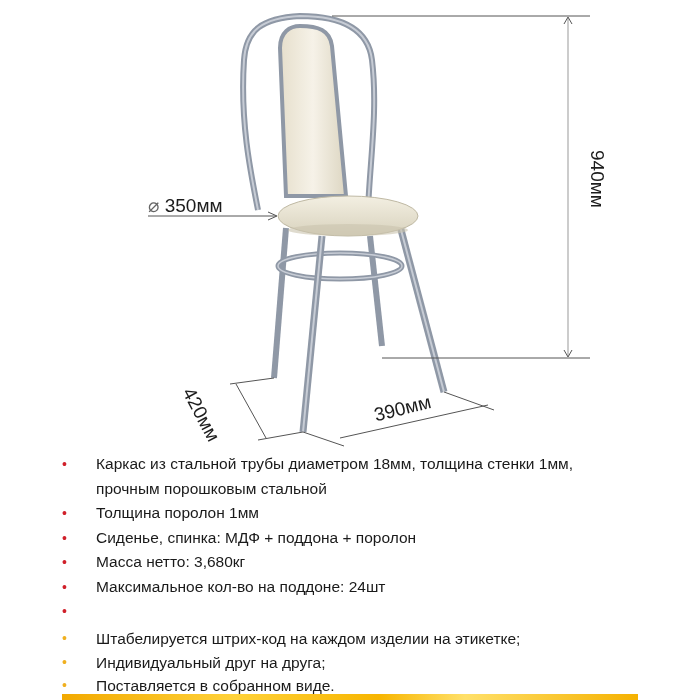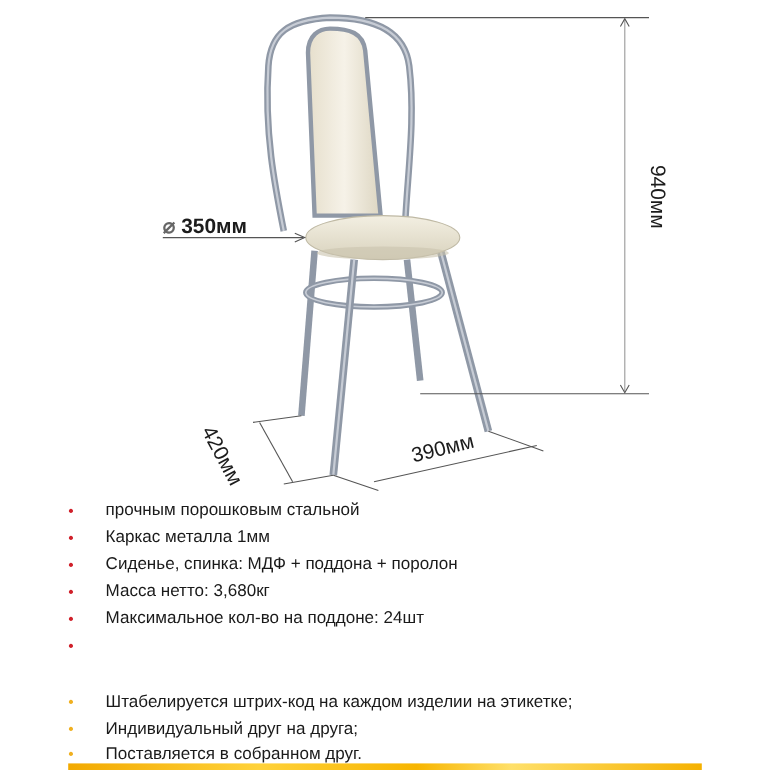--- a/index.html
+++ b/index.html
@@ -1,20 +1,20 @@
 <!DOCTYPE html>
 <html><head>
 <meta charset="utf-8">
 <style>
   html, body { margin:0; padding:0; background:#ffffff; }
   body { width:700px; height:700px; position:relative; overflow:hidden;
          font-family:"Liberation Sans", sans-serif; color:#1a1a1a; }
   #drawing { position:absolute; left:0; top:0; width:700px; height:450px; }
   .dim-label { position:absolute; font-family:"Liberation Sans", sans-serif; font-size:19px; color:#1c1c1c; white-space:nowrap; }
-  #dim-seat { left:148px; top:194px;font-weight:bold; }
+  #dim-seat { left:148px; top:194px; }
   #dim-height { left:560px; top:150px; transform-origin:left top; transform:rotate(90deg) translate(0,-22px); left:586px; }
   #dim-depth { left:197px; top:384px; transform-origin:left top; transform:rotate(62deg); }
   #dim-width { left:372px; top:405px; transform-origin:left top; transform:rotate(-14deg); }
   .list { position:absolute; left:0; width:700px; margin:0; padding:0; list-style:none; }
   .list li { position:relative; padding-left:96px; font-size:15.5px; line-height:24.5px; }
   .bullet { position:absolute; left:62px; top:0; font-size:14px; line-height:24.5px; }
   #specs { top:452px; }
   #specs .bullet { color:#d0202a; }
   #features { top:627px; }
   #features li { line-height:23.5px; }
@@ -82,28 +82,28 @@
   <div class="dim-label" id="dim-seat">
     <span style="color:#666">⌀</span>
     <span>350мм</span>
   </div>
   <div class="dim-label" id="dim-height">940мм</div>
   <div class="dim-label" id="dim-depth">420мм</div>
   <div class="dim-label" id="dim-width">390мм</div>
 </div>
 
 <ul class="list" id="specs">
-  <li><span class="bullet">•</span></li>
+  <li><span class="bullet">•</span><span>Каркас из стальной трубы диаметром 18мм, толщина стенки 1мм,</span></li>
   <li><span>прочным порошковым стальной</span></li>
-  <li><span class="bullet">•</span><span>Каркас металла 1мм</span></li>
+  <li><span class="bullet">•</span><span>Толщина поролон 1мм</span></li>
   <li><span class="bullet">•</span><span>Сиденье, спинка: МДФ + поддона + поролон</span></li>
   <li><span class="bullet">•</span><span>Масса нетто: 3,680кг</span></li>
   <li><span class="bullet">•</span><span>Максимальное кол-во на поддоне: 24шт</span></li>
   <li><span class="bullet">•</span></li>
 </ul>
 
 <ul class="list" id="features">
   <li><span class="bullet">•</span><span>Штабелируется штрих-код на каждом изделии на этикетке;</span></li>
   <li><span class="bullet">•</span><span>Индивидуальный друг на друга;</span></li>
-  <li><span class="bullet">•</span><span>Поставляется в собранном друг.</span></li>
+  <li><span class="bullet">•</span><span>Поставляется в собранном виде.</span></li>
 </ul>
 
 <div id="footer-bar"></div>
 
 </body></html>

